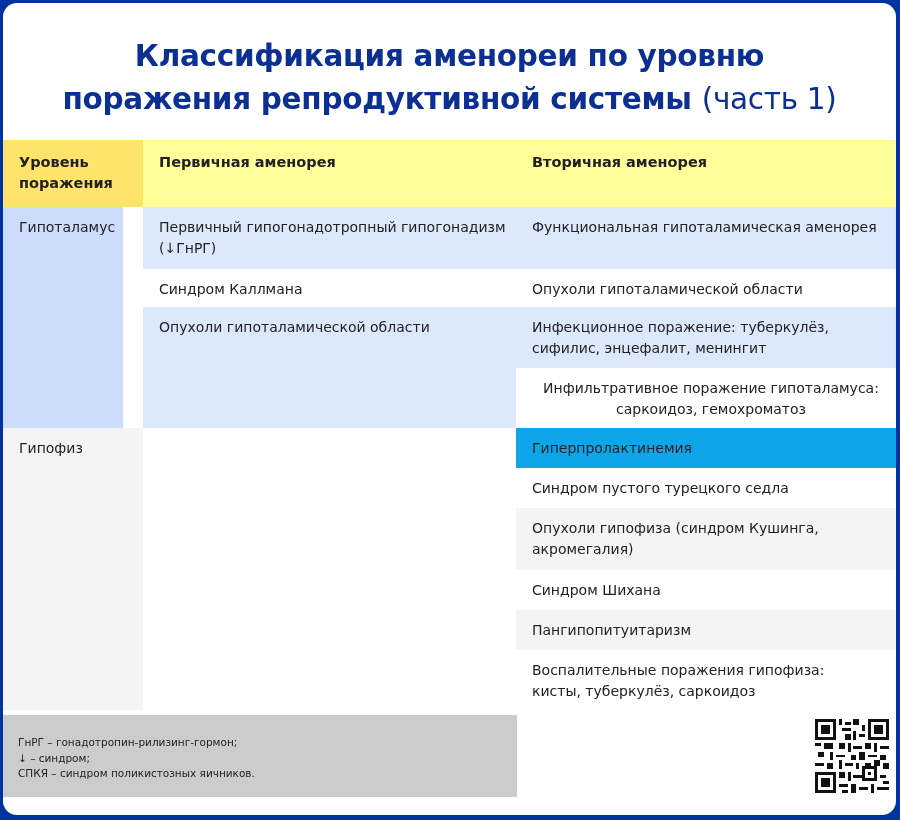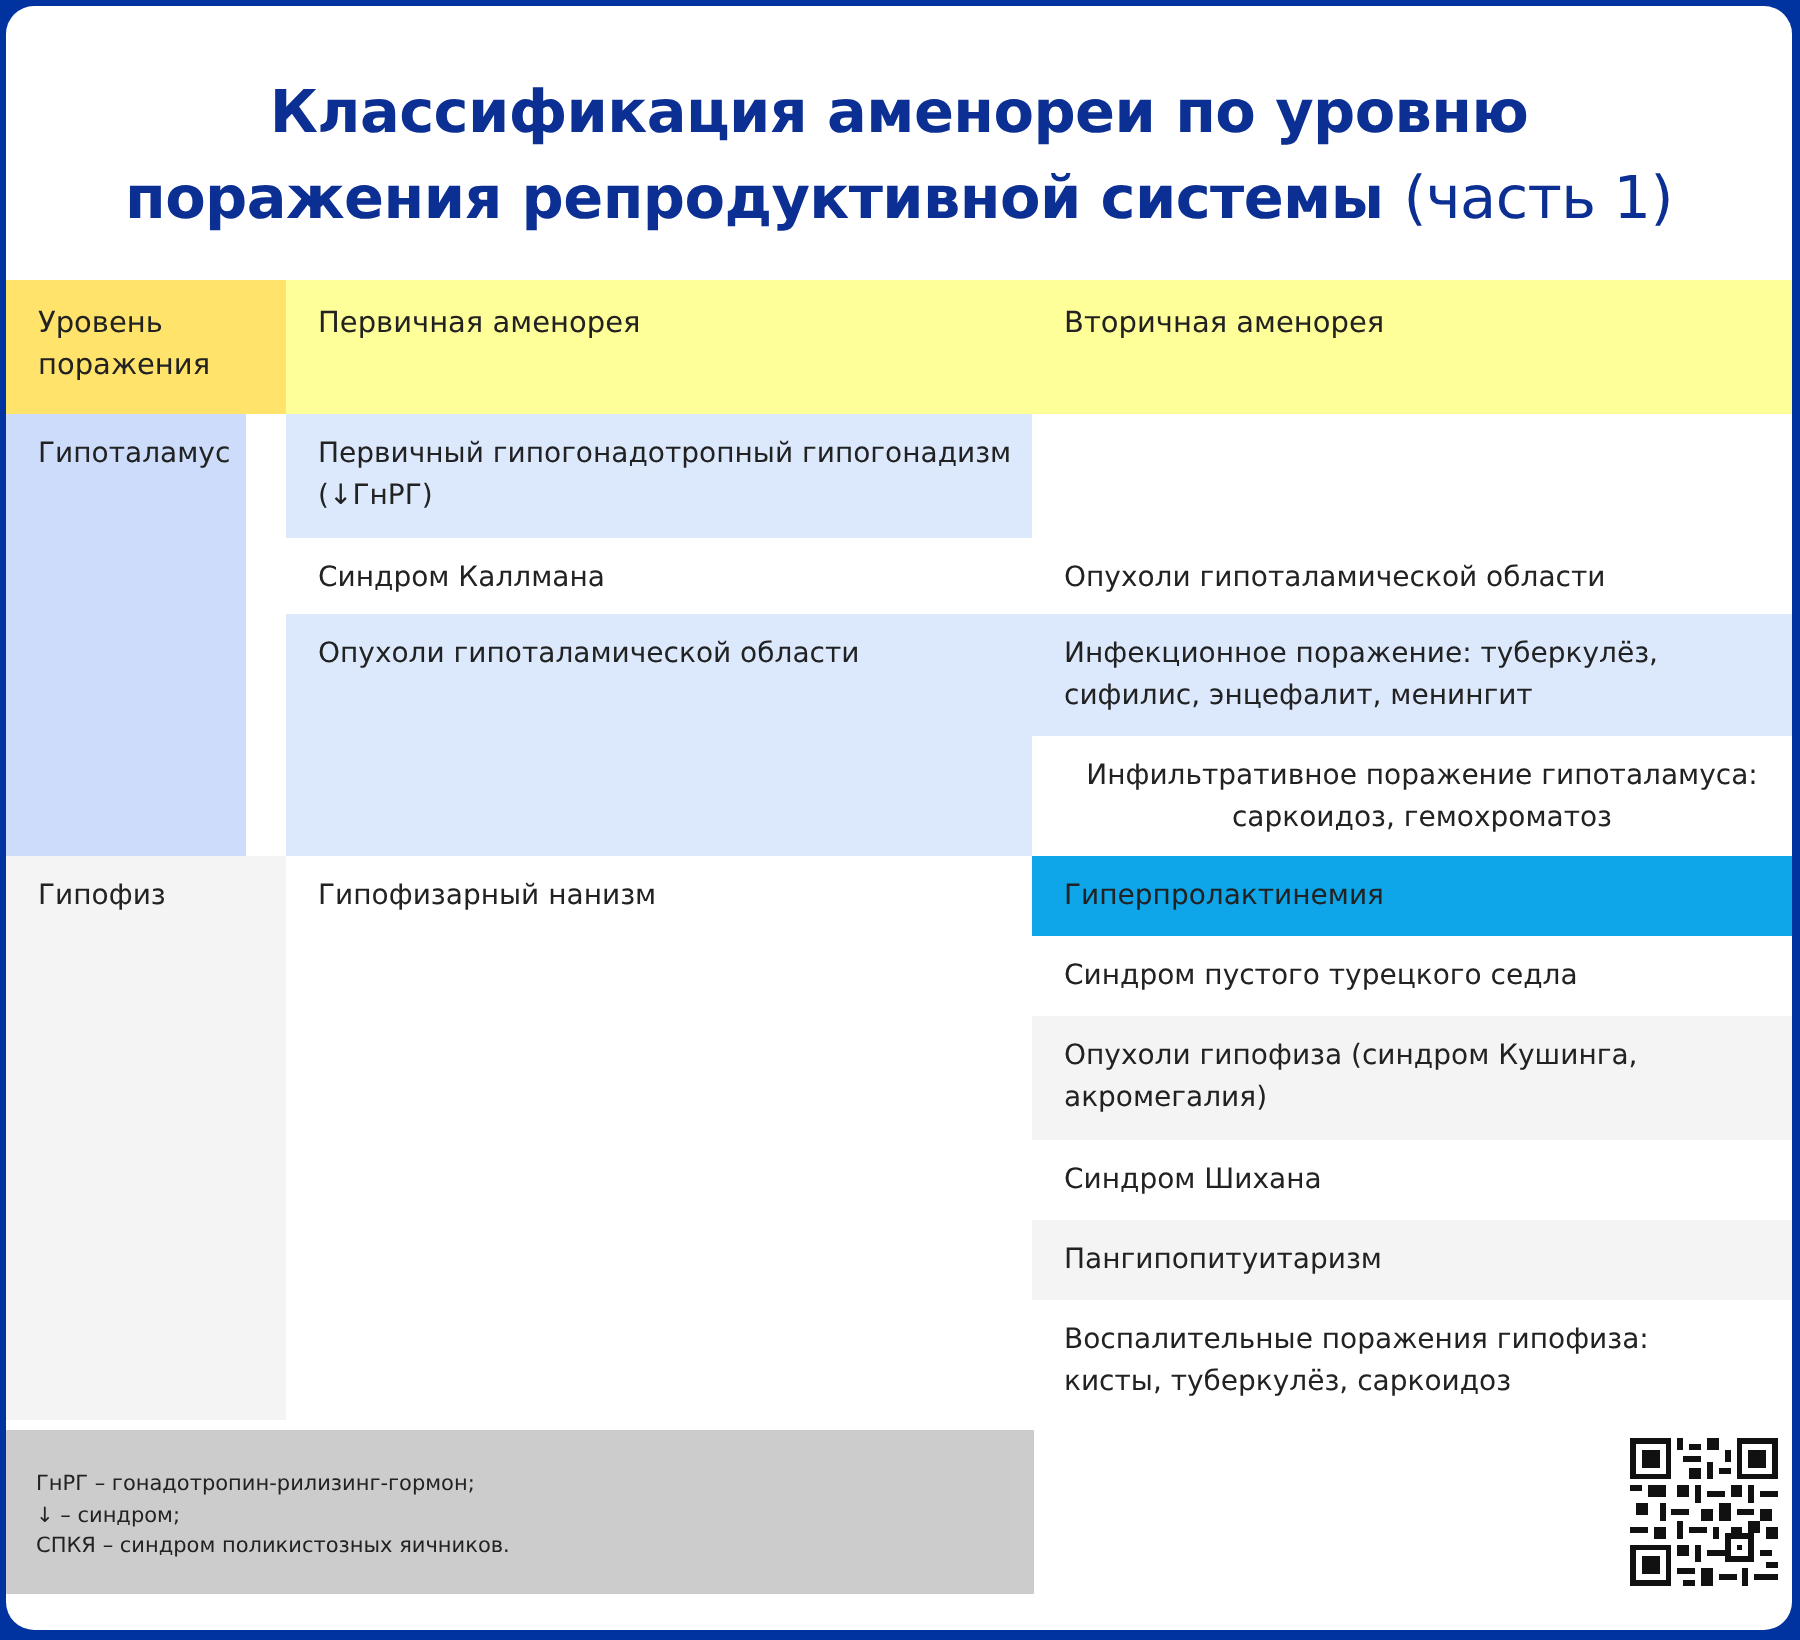--- a/index.html
+++ b/index.html
@@ -29,21 +29,21 @@
     }
     .title .light { font-weight: normal; }
 
     .cell {
       position: absolute;
       font-size: 14px;
       line-height: 21px;
       color: #222222;
       padding: 10px 0 0 16px;
     }
-    .hdr { font-weight: normal; font-size: 14.5px; padding-top: 12px; }
+    .hdr { font-weight: bold; font-size: 14.5px; padding-top: 12px; }
 
     .legend {
       position: absolute;
       left: 4px; top: 715px;
       width: 514px; height: 82px;
       background: #cccccc;
       padding: 20px 0 0 15px;
       font-size: 10.5px;
       line-height: 15.5px;
       color: #222;
@@ -86,35 +86,35 @@
   <div class="cell" style="left:140px;top:204px;width:373px;height:62px;background:#dce9fd;">
     <span>Первичный гипогонадотропный гипогонадизм (↓ГнРГ)</span>
   </div>
   <div class="cell" style="left:140px;top:266px;width:373px;height:38px;background:#ffffff;">
     <span>Синдром Каллмана</span>
   </div>
   <div class="cell" style="left:140px;top:304px;width:373px;height:121px;background:#dce9fd;">
     <span>Опухоли гипоталамической области</span>
   </div>
 
+  <div class="cell" style="left:513px;top:204px;width:380px;height:62px;background:#dce9fd;padding-right:10px;">
+    <span>Функциональная гипоталамическая аменорея</span>
+  </div>
   <div class="cell" style="left:513px;top:266px;width:380px;height:38px;background:#ffffff;">
     <span>Опухоли гипоталамической области</span>
   </div>
   <div class="cell" style="left:513px;top:304px;width:380px;height:61px;background:#dce9fd;padding-right:18px;">
     <span>Инфекционное поражение: туберкулёз, сифилис, энцефалит, менингит</span>
   </div>
   <div class="cell" style="left:513px;top:365px;width:380px;height:60px;background:#ffffff;padding-right:6px;text-align:center;">
     <span>Инфильтративное поражение гипоталамуса: саркоидоз, гемохроматоз</span>
   </div>
 
   <div class="cell" style="left:0;top:425px;width:140px;height:282px;background:#f4f4f4;">
     <span>Гипофиз</span>
-  </div>
-  <div class="cell" style="left:140px;top:425px;width:373px;height:40px;background:#ffffff;">
-    <span>Гипофизарный нанизм</span>
   </div>
 
   <div class="cell" style="left:513px;top:425px;width:380px;height:40px;background:#0ea5e9;">
     <span>Гиперпролактинемия</span>
   </div>
   <div class="cell" style="left:513px;top:465px;width:380px;height:40px;background:#ffffff;">
     <span>Синдром пустого турецкого седла</span>
   </div>
   <div class="cell" style="left:513px;top:505px;width:380px;height:62px;background:#f4f4f4;padding-right:22px;">
     <span>Опухоли гипофиза (синдром Кушинга, акромегалия)</span>

